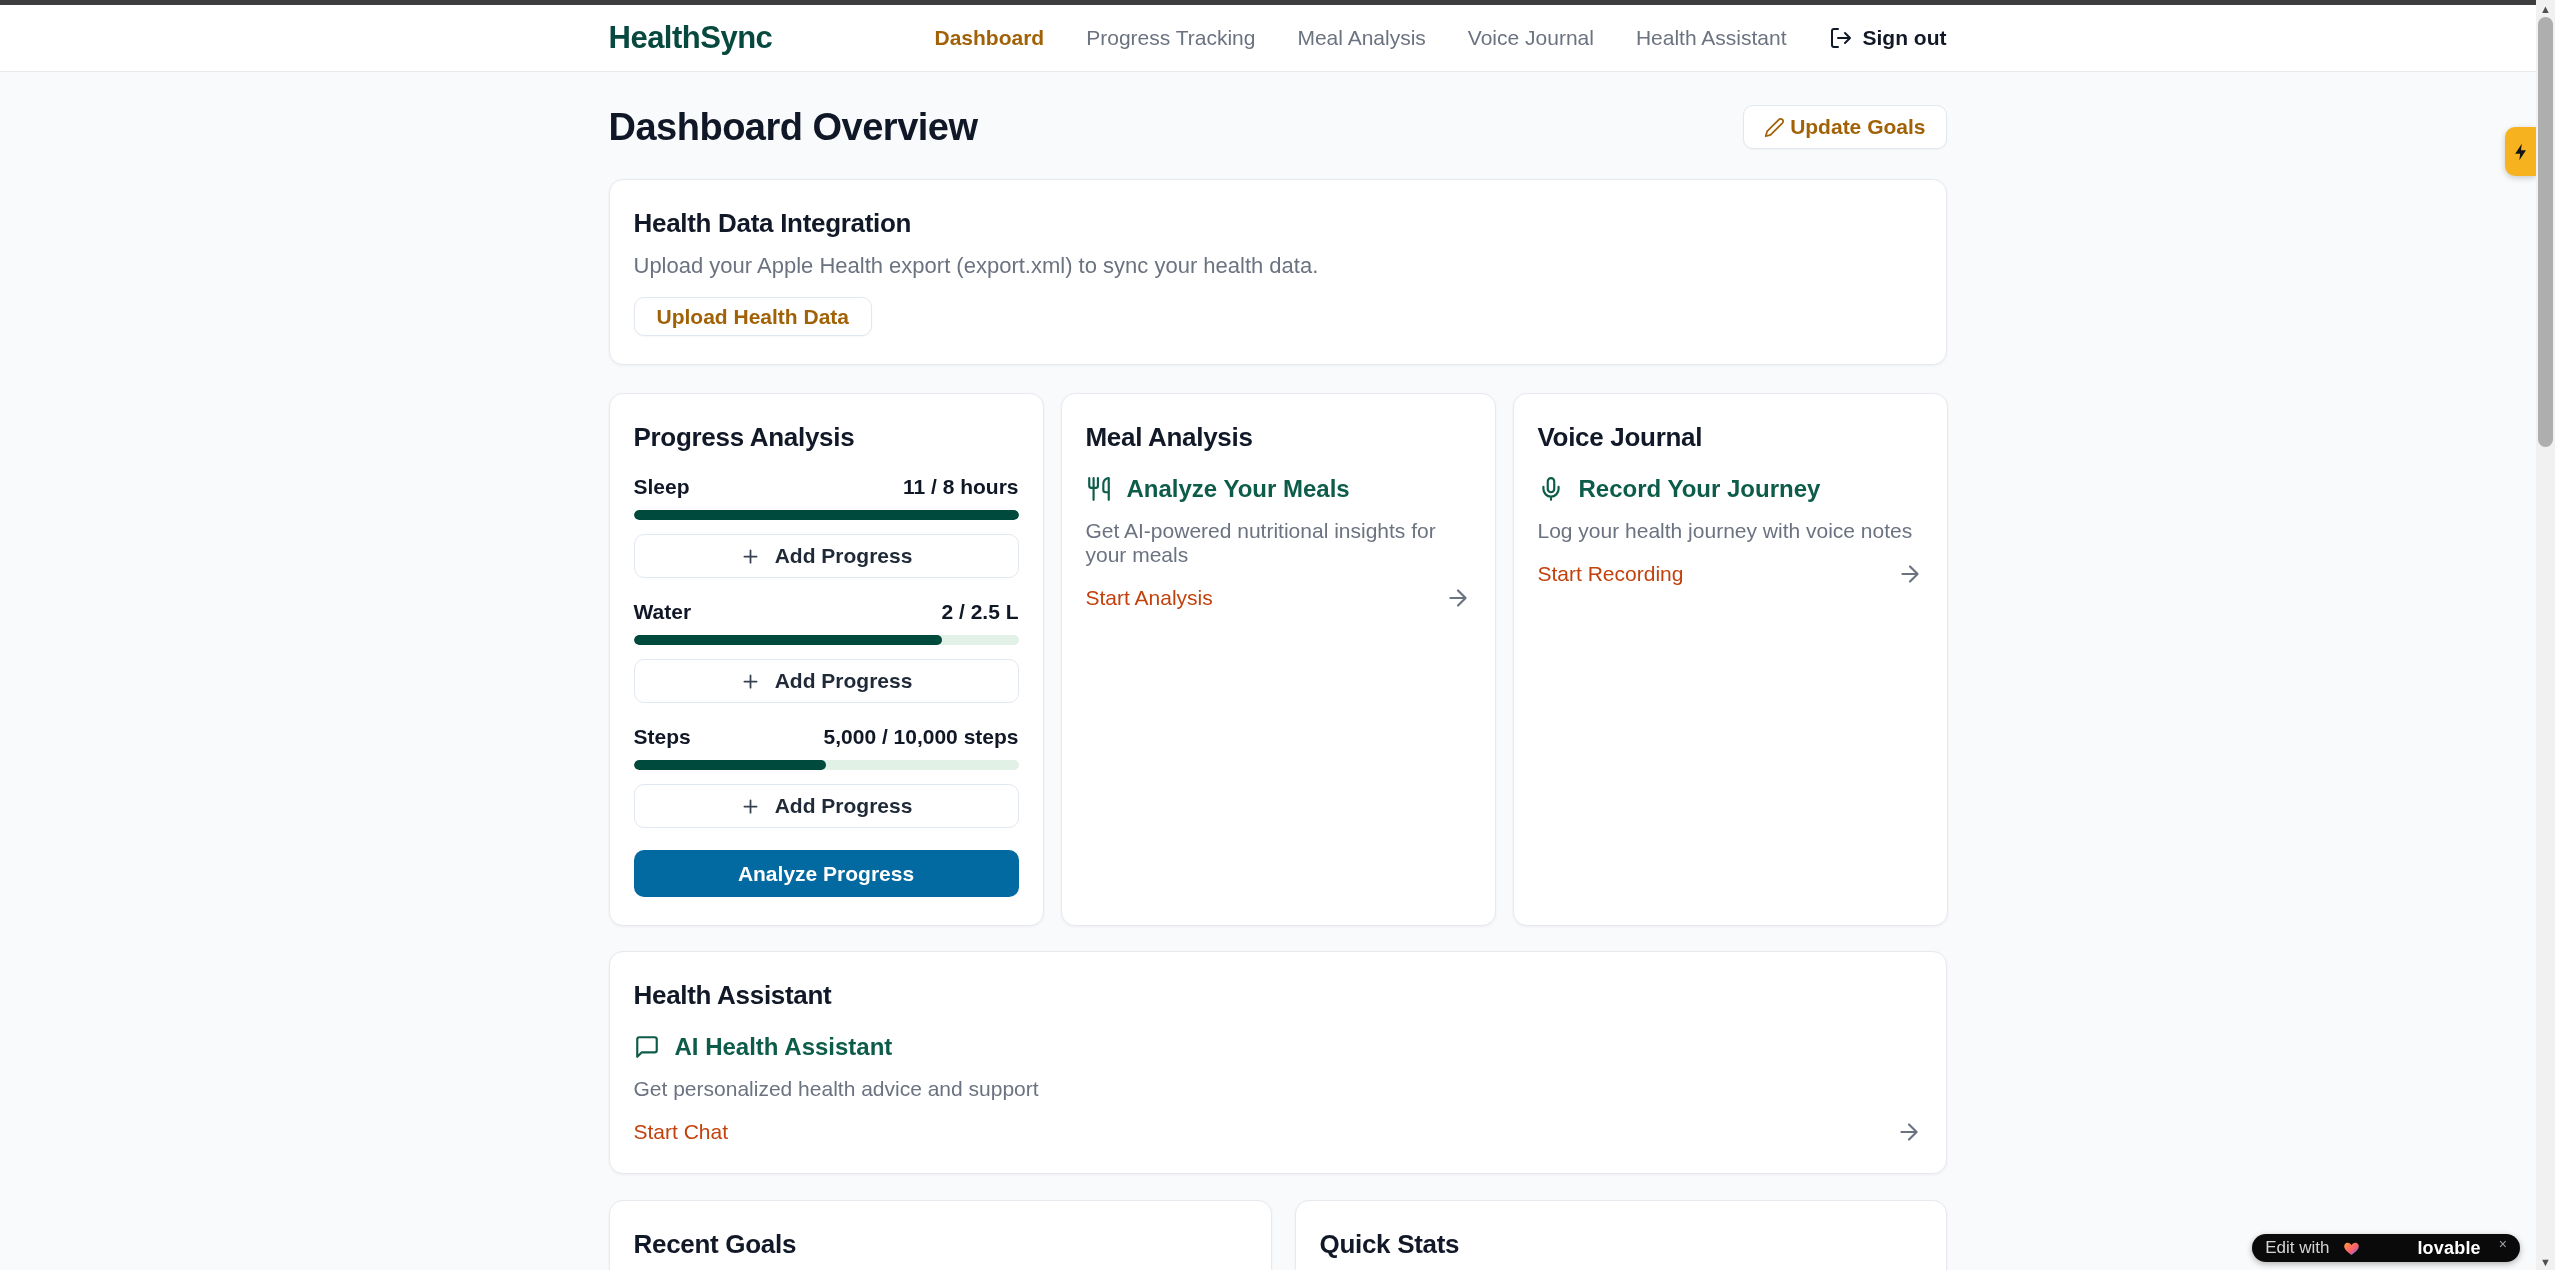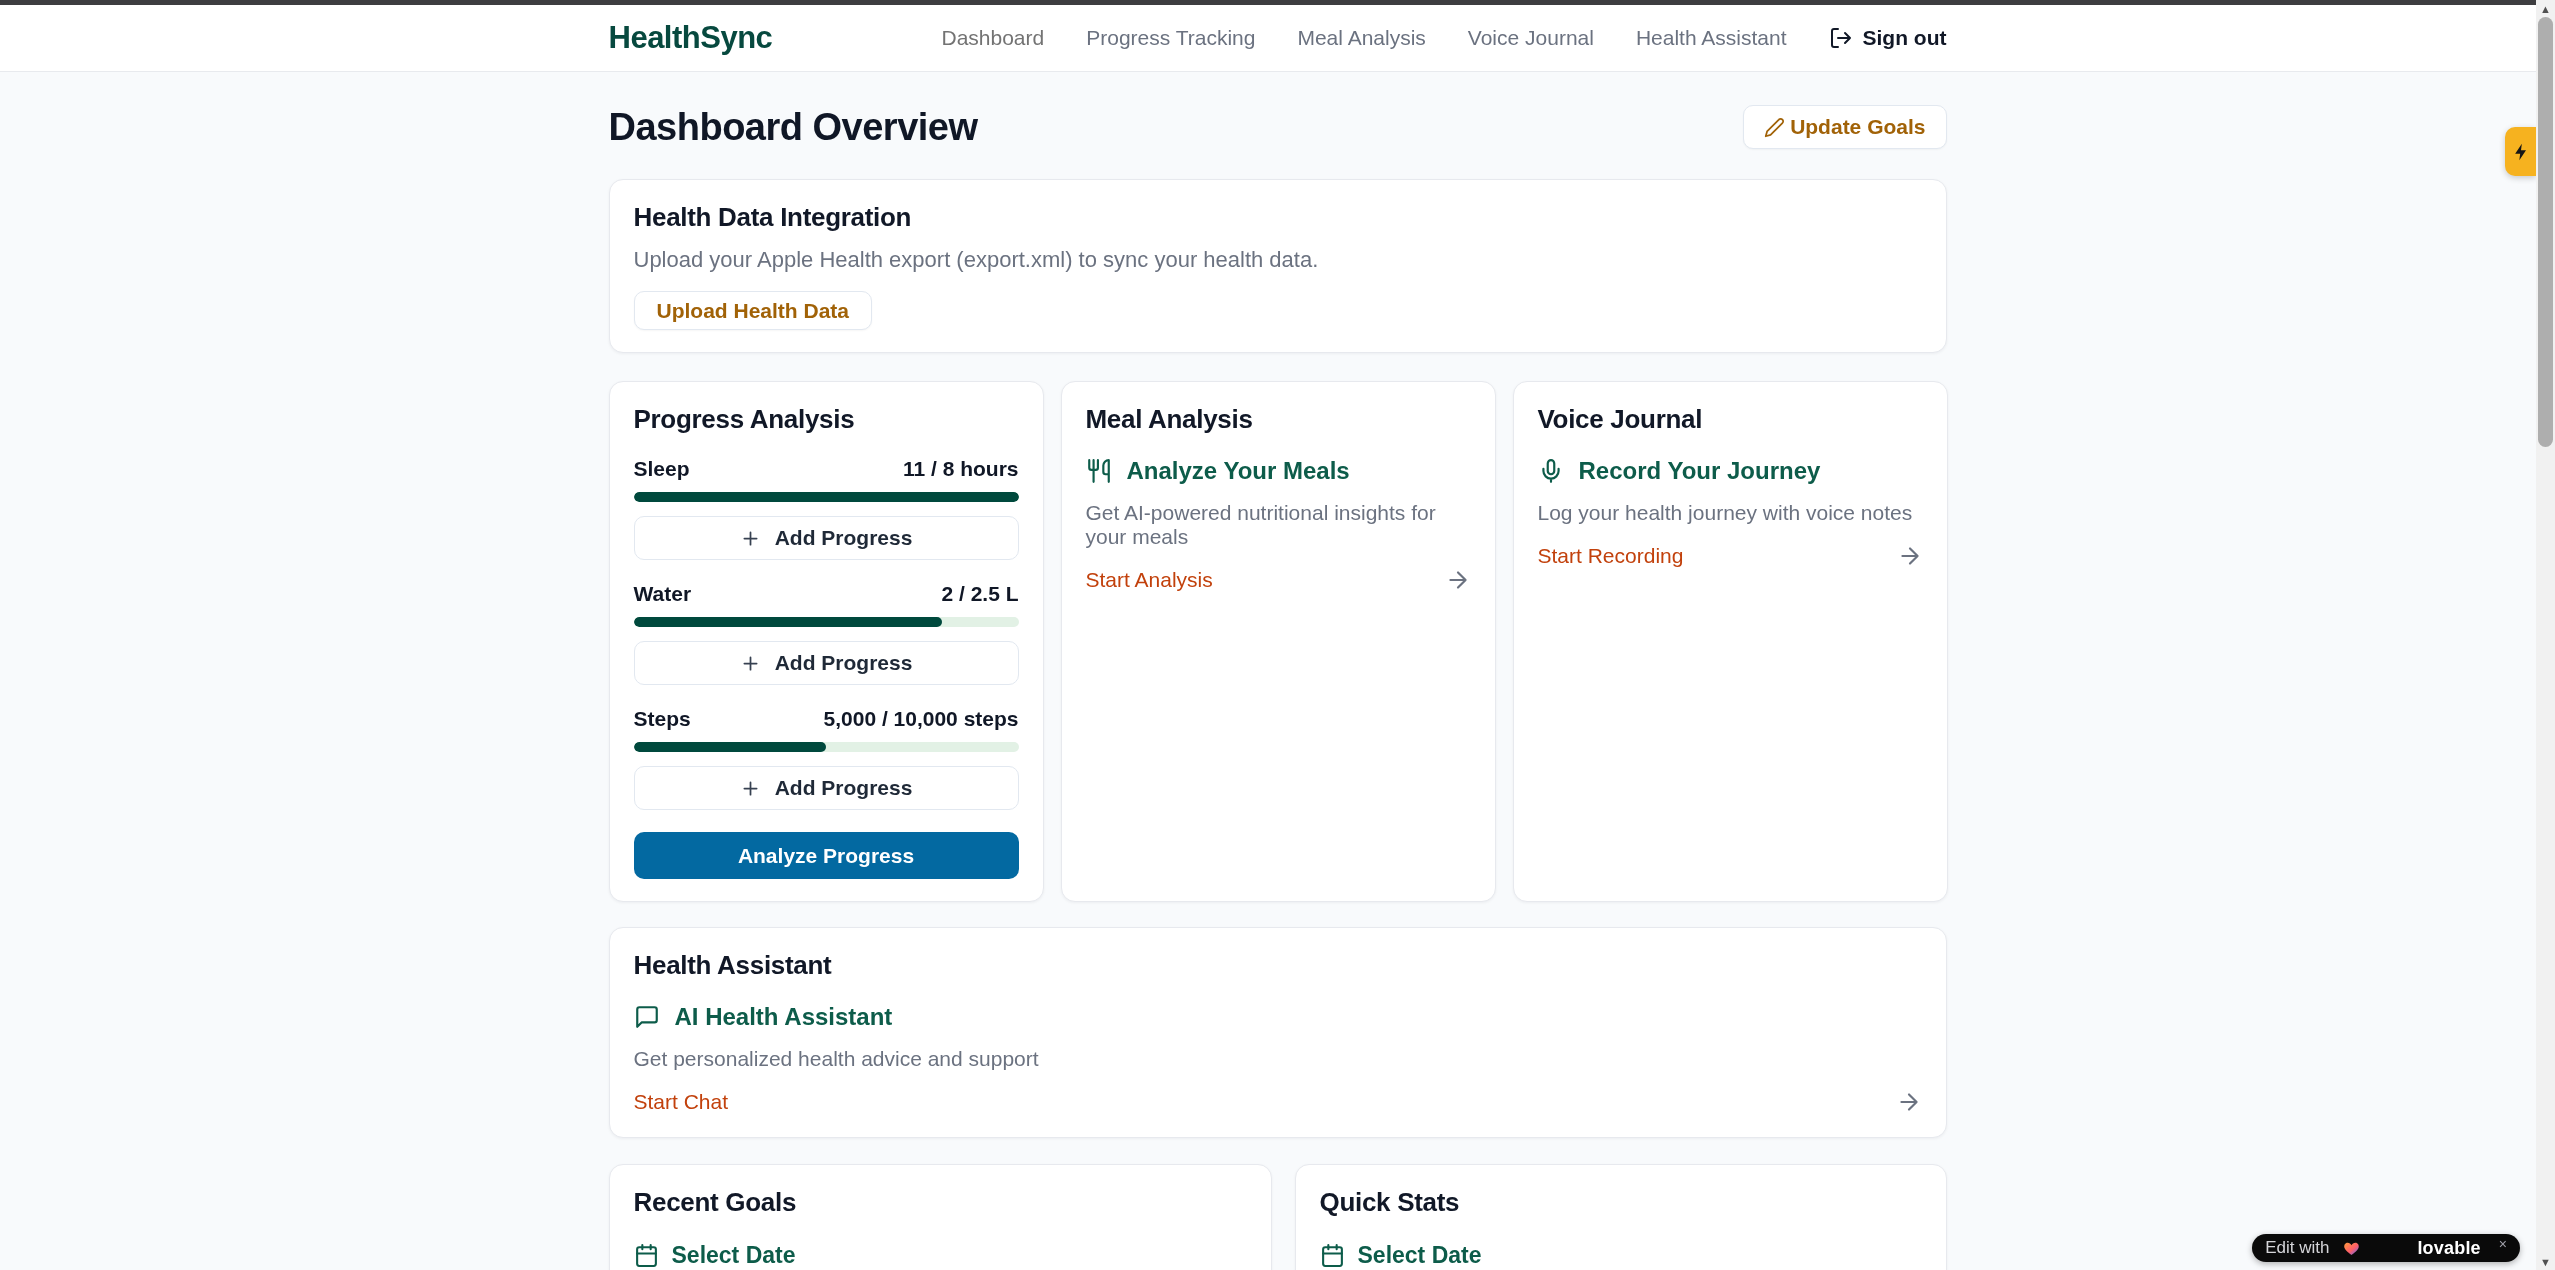--- a/index.html
+++ b/index.html
@@ -17,42 +17,42 @@
     background:#fff;
     border-bottom:1px solid #e8eaee;
     height:67px;
     display:flex; align-items:center;
   }
   .container { width:1338px; margin:0 auto; }
   .header-inner { display:flex; align-items:center; justify-content:space-between; }
   .logo { font-size:31px; font-weight:bold; color:#07493f; letter-spacing:-0.5px; cursor:pointer; }
   nav { display:flex; align-items:center; gap:42px; }
   .nav-link { font-size:21px; color:#6b7280; font-weight:500; cursor:pointer; text-decoration:none; }
-  .nav-link.active { color:#737373; font-weight:400;text-align:right; }
+  .nav-link.active { color:#a16207; font-weight:700;text-align:right; }
   .signout { display:flex; align-items:center; gap:10px; font-size:21px; font-weight:600; color:#111827; cursor:pointer; }
   .signout svg { width:24px; height:24px; }
 
   
   .page-head { display:flex; align-items:center; justify-content:space-between; margin:33px 0 30px; }
   h1 { font-size:38px; font-weight:bold; color:#101726; letter-spacing:-0.5px; }
   .btn-outline {
     display:inline-flex; align-items:center; gap:5px;
     background:#fff; border:1px solid #e2e8f0; border-radius:10px;
     height:44px; padding:0 20px;
     font-size:21px; font-weight:600; color:#a16207; cursor:pointer;
     box-shadow:0 1px 2px rgba(0,0,0,.04);
     font-family:"Liberation Sans", sans-serif;
   }
   .btn-outline svg { width:21px; height:21px; }
 
   
   .card {
     background:#fff; border:1px solid #e7e9ee; border-radius:14px;
     box-shadow:0 1px 3px rgba(16,24,40,.05);
-    padding:22px 24px;
+    padding:28px 24px;
   }
   .card-title { font-size:26px; font-weight:bold; color:#111827; letter-spacing:-0.3px; }
 
   .hdi-card { margin-bottom:28px; }
   .hdi-desc { font-size:22px; color:#6b7280; margin-top:14px; }
   .hdi-btn { margin-top:18px; height:39px; padding:0 22px; font-size:21px; font-weight:bold; }
 
   .row3 { display:grid; grid-template-columns:435px 435px 435px; gap:17px; margin-bottom:25px; }
   .row3 .card { min-height:436px; }
 

